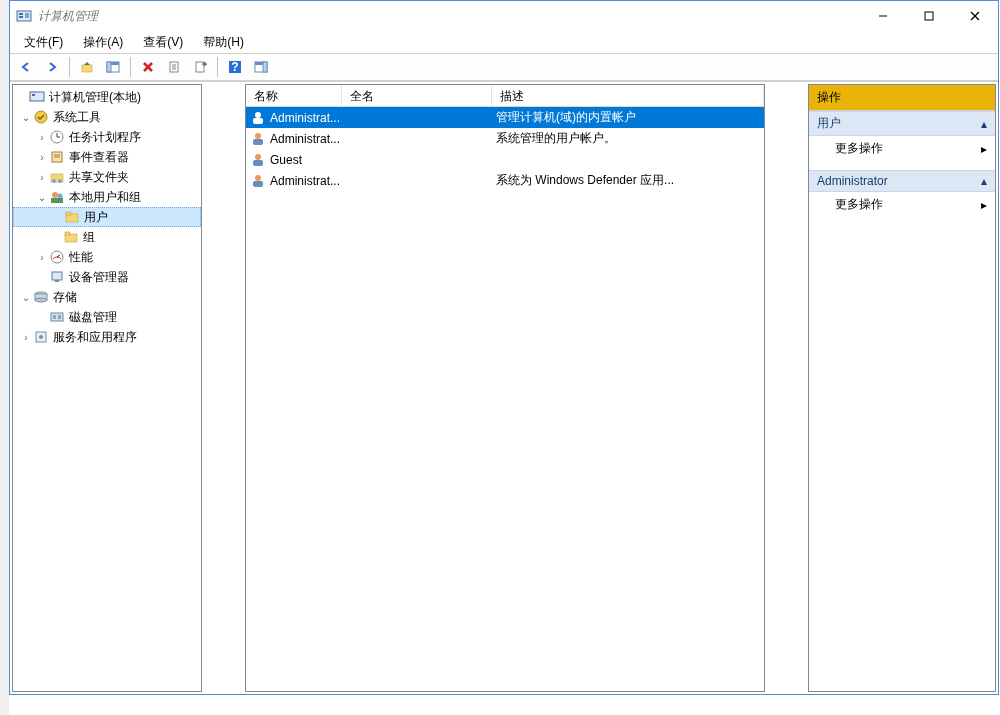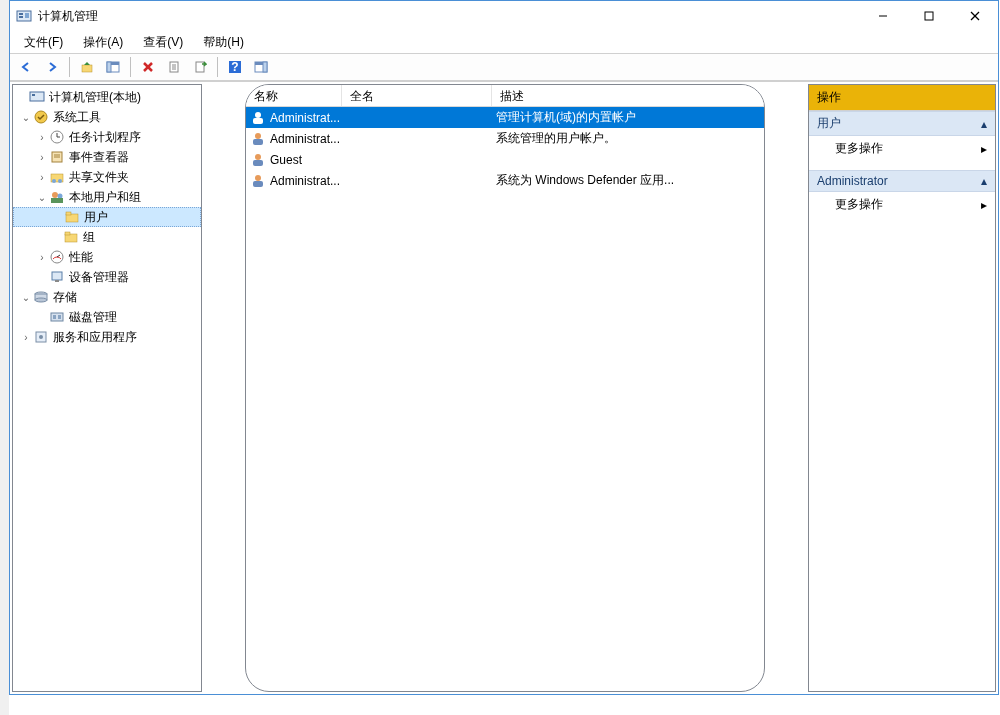--- a/index.html
+++ b/index.html
@@ -1,31 +1,31 @@
 <!DOCTYPE html>
 <html><head>
 <meta charset="utf-8">
 <style>
 * { box-sizing: border-box; margin: 0; padding: 0; font-family: "Microsoft YaHei", "Segoe UI", sans-serif; font-size: 12px; }
 body { background: #fff; overflow: hidden; }
 .window { position: absolute; left: 9px; top: 0; width: 990px; height: 695px; border: 1px solid #4a8fd6; background: #fff; display: flex; flex-direction: column; }
 .titlebar { height: 30px; display: flex; align-items: center; padding-left: 6px; background: #fff; }
 .titlebar .appicon { width: 16px; height: 16px; margin-right: 6px; display: inline-flex; align-items: center; justify-content: center; }
-.titlebar .title { flex: 1; color: #000000; }
+.titlebar .title { flex: 1; color: #737373; font-style: italic; }
 .winctrls { display: flex; height: 100%; }
 .winbtn { width: 46px; height: 30px; display: flex; align-items: center; justify-content: center; color: #000; }
 .menubar { height: 22px; display: flex; align-items: center; padding: 0 6px; gap: 4px; background: #fff; }
 .menuitem { padding: 2px 8px; cursor: default; }
 .toolbar { height: 28px; border-top: 1px solid #d0d0d0; border-bottom: 1px solid #d0d0d0; display: flex; align-items: center; padding: 0 4px; gap: 2px; background: #fdfdfd; }
 .tbtn { width: 24px; height: 22px; display: flex; align-items: center; justify-content: center; border: 1px solid transparent; }
 .tsep { width: 1px; height: 20px; background: #c0c0c0; margin: 0 3px; }
 .body { flex: 1; display: flex; border-top: 1px solid #d0d0d0; min-height: 0; gap: 39px; }
 .pane { border: 1px solid #828790; background: #fff; margin: 2px; overflow: auto; }
 .tree-pane { width: 190px; padding: 2px 0; }
-.list-pane { flex: 1; display: flex; flex-direction: column; border-radius: 24px; }
+.list-pane { flex: 1; display: flex; flex-direction: column; }
 .action-pane { width: 188px; display: flex; flex-direction: column; }
 .tree-row { display: flex; align-items: center; height: 20px; padding-right: 4px; white-space: nowrap; cursor: default; }
 .tree-row.selected { background: #cce8ff; border: 1px dotted #7aa7d8; }
 .expander { width: 14px; text-align: center; color: #666; font-size: 10px; }
 .tree-icon { width: 16px; height: 16px; margin-right: 4px; display: inline-flex; align-items: center; justify-content: center; }
 .list-header { display: flex; height: 22px; border-bottom: 1px solid #d8d8d8; background: #fff; }
 .list-header .col { padding: 3px 8px; border-right: 1px solid #e4e4e4; color: #000; }
 .list-body { flex: 1; overflow: auto; }
 .list-row { display: flex; height: 21px; align-items: center; cursor: default; text-align: center; }
 .list-row.selected { background: #0078d7; color: #fff; }

